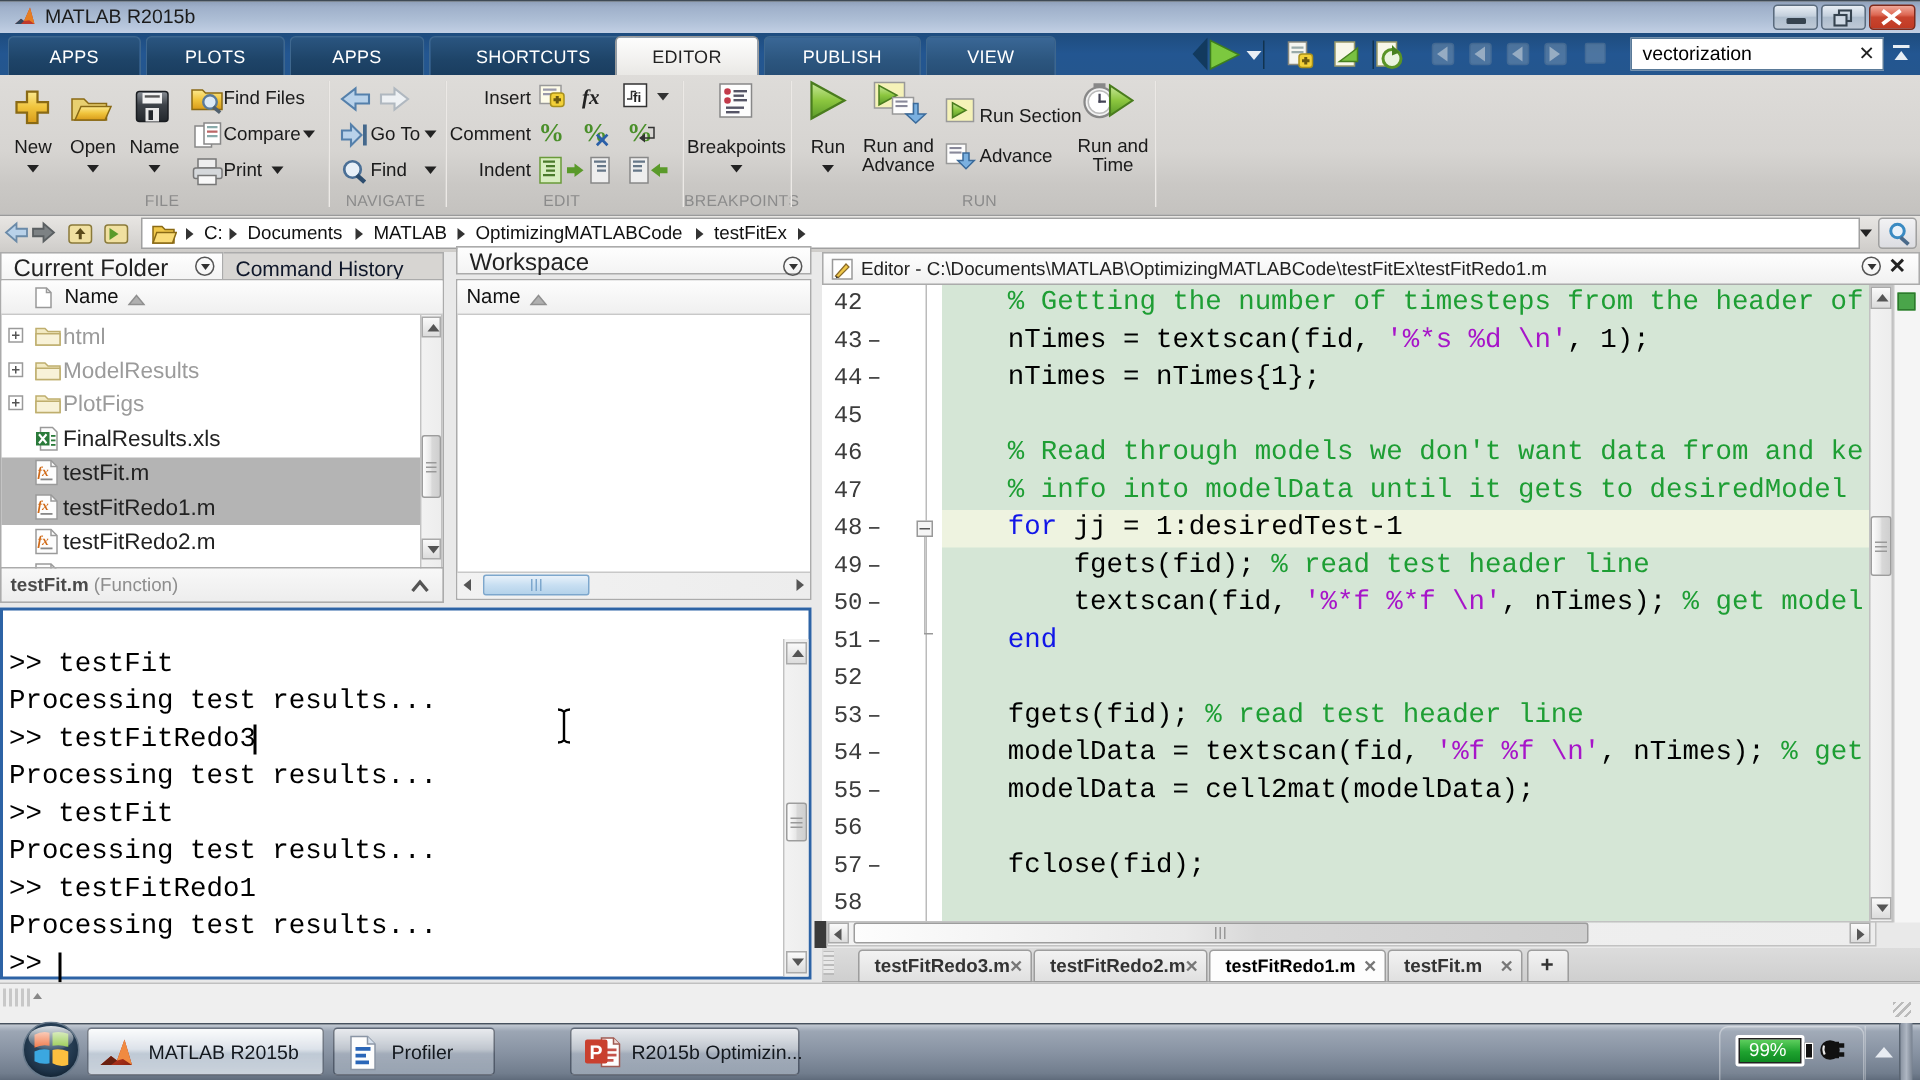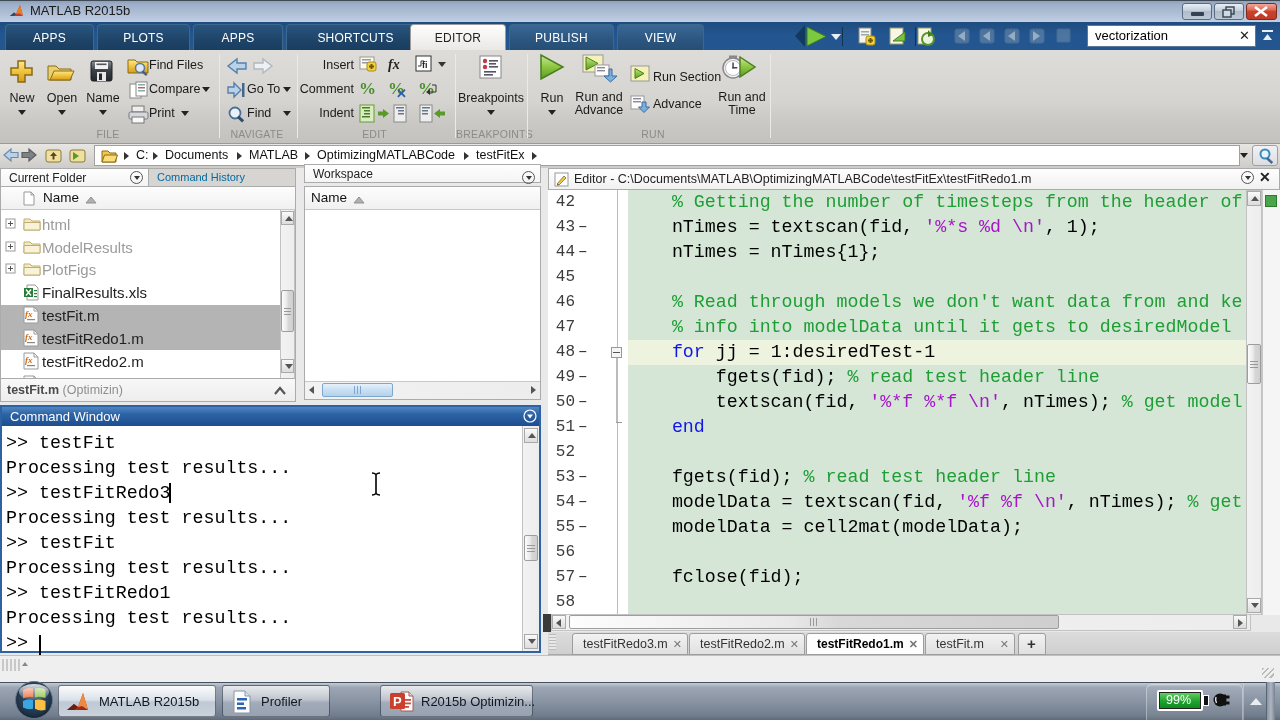--- a/index.html
+++ b/index.html
@@ -40,21 +40,21 @@
 
 #toolbar { left:0; top:143px; width:1280px; height:25px;
   background:linear-gradient(180deg,#e8e6e3 0,#d9d7d4 60%,#ceccc9 100%);
   border-top:1px solid #9a9a9a; }
 #addrbox { left:94px; top:145px; width:1146px; height:21px; background:#fff; border:1px solid #a0a0a0; }
 #addrsearch { left:1252px; top:145px; width:26px; height:21px; background:linear-gradient(180deg,#f2f2f4 0,#dcdde2 100%); border:1px solid #a0a0a0; border-radius:3px; }
 .crumb { position:absolute; top:148px; font-size:12.5px; color:#111; }
 .crumbsep { position:absolute; top:152px; width:0; height:0; border-top:4px solid transparent; border-bottom:4px solid transparent; border-left:5px solid #333; }
 
 
-.phdr { position:absolute; background:linear-gradient(180deg,#fefefe 0,#f4f4f4 100%); border:1px solid #ababab; font-size:12px; color:#222; }
+.phdr { position:absolute; background:linear-gradient(180deg,#fefefe 0,#f4f4f4 100%); border:1px solid #ababab; font-size:16px; color:#222; }
 .phdr span { position:absolute; left:8px; top:2px; }
 .circbtn { position:absolute; width:13px; height:13px; border:1px solid #555; border-radius:50%; }
 .circbtn:after { content:""; position:absolute; left:2.5px; top:4px; width:0; height:0; border-left:3px solid transparent; border-right:3px solid transparent; border-top:4px solid #333; }
 
 #cfpanel { left:0; top:186px; width:296px; height:216px; background:#fff; border:1px solid #ababab; }
 #wspanel { left:304px; top:186px; width:237px; height:214px; background:#fff; border:1px solid #ababab; }
 
 
 #cmdpanel { left:0; top:405px; width:541px; height:248px; background:#fff; border:2px solid #2d63a5; }
 #cmdhdr { left:0; top:0; width:537px; height:19px; background:linear-gradient(180deg,#4f87c2 0,#2c62a4 40%,#1d4e8f 100%); color:#fff; font-size:13px; }
@@ -71,21 +71,21 @@
 #code .c { color:#1e9e34;text-align:right; } #code .k { color:#1116e8; } #code .s { color:#a715c9; }
 .foldline { left:617px; top:190px; width:1px; height:425px; background:#bbb; }
 
 
 .sbtrack { position:absolute; background:linear-gradient(90deg,#f2f2f2 0,#ededed 100%); border:1px solid #c2c2c2; }
 .sbthumb { position:absolute; background:linear-gradient(90deg,#fdfdfd 0,#e8e8e8 45%,#d8d8d8 55%,#cfcfcf 100%); border:1px solid #9d9d9d; border-radius:2px; }
 .arr { position:absolute; width:0; height:0; }
 
 
 #dtabbar { left:548px; top:632px; width:732px; height:23px; background:linear-gradient(180deg,#dcdcdc 0,#cfcfcf 100%); border-bottom:1px solid #a8a8a8; }
-.dtab { position:absolute; top:633px; height:22px; background:linear-gradient(180deg,#f2f2f2 0,#e0e0e0 100%); border:1px solid #9d9d9d; border-radius:3px 3px 0 0; font-size:12.5px; color:#333; }
+.dtab { position:absolute; top:633px; height:22px; background:linear-gradient(180deg,#f2f2f2 0,#e0e0e0 100%); border:1px solid #9d9d9d; border-radius:3px 3px 0 0; font-size:12.5px; color:#333;font-weight:bold; }
 .dtab.act { background:#fdfdfd; font-weight:bold; color:#000; font-size:12px; }
 .dtab .x { position:absolute; right:5px; top:4px; font-size:11px; color:#777; }
 
 #statusbar { left:0; top:655px; width:1280px; height:27px; background:#efefef; border-top:1px solid #c0c0c0; }
 
 
 #taskbar { left:0; top:682px; width:1280px; height:38px;
   background:linear-gradient(180deg,#c3cad4 0,#9ca6b4 12%,#8893a3 50%,#717d8d 88%,#5f6b7b 100%);
   border-top:1px solid #47525f; }
 .tbtn { position:absolute; top:685px; height:32px; border-radius:3px;
@@ -393,21 +393,21 @@
 <div class="dropcaret" style="left:1240px;top:153px;border-top-color:#222;"></div>
 <div class="abs" id="addrsearch"></div>
 <svg class="abs" width="20" height="18" style="left:1256px;top:147px;">
     <circle cx="9" cy="7" r="4.5" fill="#eaf2fa" stroke="#3a8ac2" stroke-width="2"></circle>
     <rect x="11.5" y="10.5" width="7" height="2.6" transform="rotate(42 12 11)" fill="#4a6a8a"></rect>
   </svg>
 
 <div class="abs phdr" id="cfhdr" style="left:0;top:168px;width:149px;height:19px;">
     <span>Current Folder</span>
   </div>
-<div class="abs" id="chtab" style="left:149px;top:168px;width:147px;height:19px;background:#d7d5d2;border:1px solid #ababab;border-left:none;font-size:11px;color:#0369a1;">
+<div class="abs" id="chtab" style="left:149px;top:168px;width:147px;height:19px;background:#d7d5d2;border:1px solid #ababab;border-left:none;font-size:14px;color:#0f172a;">
     <span style="position:absolute;left:8px;top:2px;">Command History</span>
   </div>
 <div class="abs circbtn" style="left:130px;top:171px;"></div>
 <div class="abs phdr" id="wshdr" style="left:304px;top:164px;width:237px;height:19px;">
     <span>Workspace</span>
   </div>
 <div class="abs circbtn" style="left:522px;top:171px;"></div>
 
 <div class="abs" id="cfpanel"></div>
 
@@ -475,44 +475,41 @@
 
 <div class="abs sbtrack" style="left:280px;top:210px;width:15px;height:191px;border-top:none;"></div>
 <div class="abs" style="left:281px;top:211px;width:13px;height:14px;background:linear-gradient(180deg,#fafafa,#dcdcdc);border:1px solid #aaa;"></div>
 <div class="arr" style="left:285px;top:216px;border-left:4px solid transparent;border-right:4px solid transparent;border-bottom:5px solid #555;"></div>
 <div class="abs" style="left:281px;top:359px;width:13px;height:14px;background:linear-gradient(180deg,#fafafa,#dcdcdc);border:1px solid #aaa;"></div>
 <div class="arr" style="left:285px;top:364px;border-left:4px solid transparent;border-right:4px solid transparent;border-top:5px solid #555;"></div>
 <div class="abs sbthumb" style="left:281px;top:290px;width:13px;height:42px;"></div>
 <div class="abs" style="left:284px;top:308px;width:7px;height:1px;background:#999;box-shadow:0 3px #999,0 6px #999;"></div>
 
 <div class="abs" style="left:0;top:378px;width:296px;height:24px;background:linear-gradient(180deg,#f8f8f8 0,#ededed 100%);border:1px solid #ababab;">
-  <span style="position:absolute;left:6px;top:4px;font-size:12.5px;color:#4a4a4a;font-weight:bold;">testFit.m <span style="font-weight:normal;color:#8e8e8e;">(Optimizin)</span></span>
+  <span style="position:absolute;left:6px;top:4px;font-size:12.5px;color:#4a4a4a;font-weight:bold;">testFit.m <span style="font-weight:normal;color:#8e8e8e;">(Function)</span></span>
   <svg width="14" height="10" style="position:absolute;left:272px;top:7px;">
       <path d="M2 8 L7 2 L12 8" stroke="#555" stroke-width="2.2" fill="none"></path>
     </svg>
 </div>
 <div class="abs" id="wspanel"></div>
 
 <div class="abs" style="left:305px;top:187px;width:235px;height:23px;background:linear-gradient(180deg,#fdfdfd 0,#f0f0f0 100%);border-bottom:1px solid #c8c8c8;">
   <span style="position:absolute;left:6px;top:3px;font-size:13.5px;color:#111;">Name</span>
   <svg width="12" height="8" style="position:absolute;left:48px;top:9px;">
       <polygon points="6,1 11,7 1,7" fill="#b0b0b0" stroke="#909090"></polygon>
     </svg>
 </div>
 
 <div class="abs sbtrack" style="left:305px;top:381px;width:235px;height:18px;border:none;border-top:1px solid #c8c8c8;"></div>
 <div class="arr" style="left:309px;top:386px;border-top:4px solid transparent;border-bottom:4px solid transparent;border-right:5px solid #555;"></div>
 <div class="arr" style="left:531px;top:386px;border-top:4px solid transparent;border-bottom:4px solid transparent;border-left:5px solid #555;"></div>
 <div class="abs" style="left:322px;top:383px;width:71px;height:14px;background:linear-gradient(180deg,#e8f1fa 0,#c8dff2 50%,#b4d2ea 100%);border:1px solid #7da7cd;border-radius:2px;"></div>
 <div class="abs" style="left:354px;top:386px;width:1px;height:8px;background:#7da7cd;box-shadow:3px 0 #7da7cd,6px 0 #7da7cd;"></div>
 
 <div class="abs" id="cmdpanel">
-  <div class="abs" id="cmdhdr">
-      <span style="position:absolute;left:8px;top:2px;">Command Window</span>
-    </div>
   <div class="abs" id="cmdtext">&gt;&gt; testFit
 Processing test results...
 &gt;&gt; testFitRedo3
 Processing test results...
 &gt;&gt; testFit
 Processing test results...
 &gt;&gt; testFitRedo1
 Processing test results...
 &gt;&gt; </div>
   <div style="position:absolute;left:167px;top:76px;width:1.6px;height:20px;background:#000;"></div>

